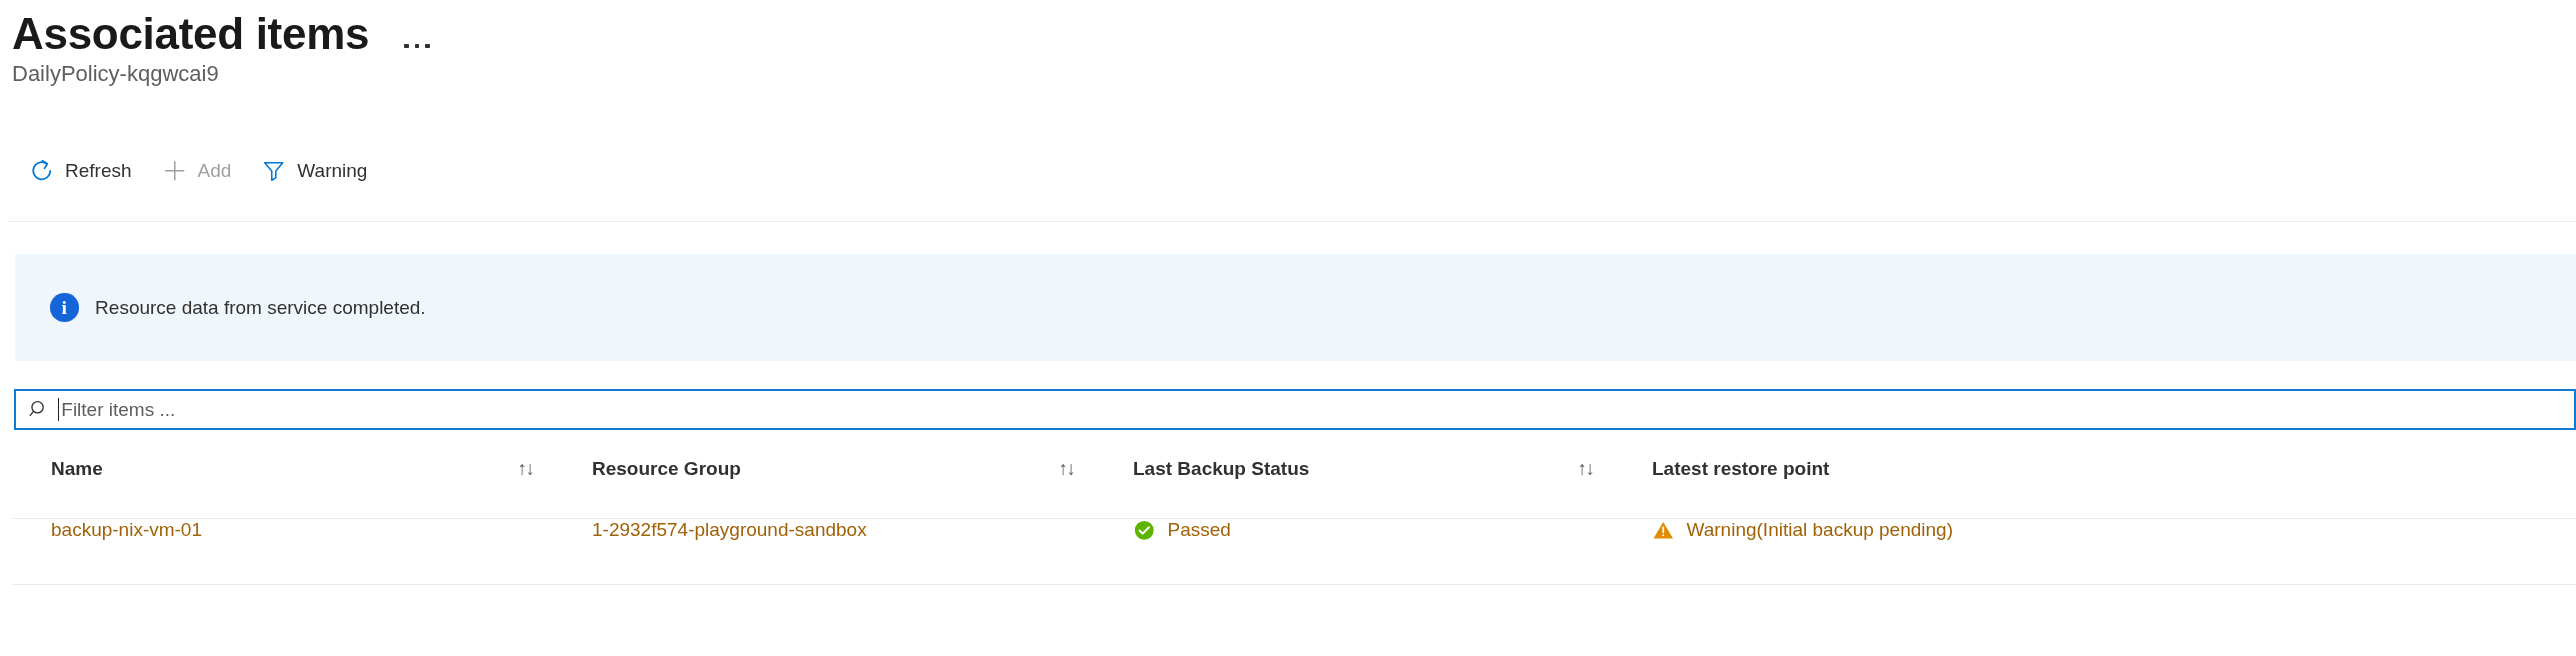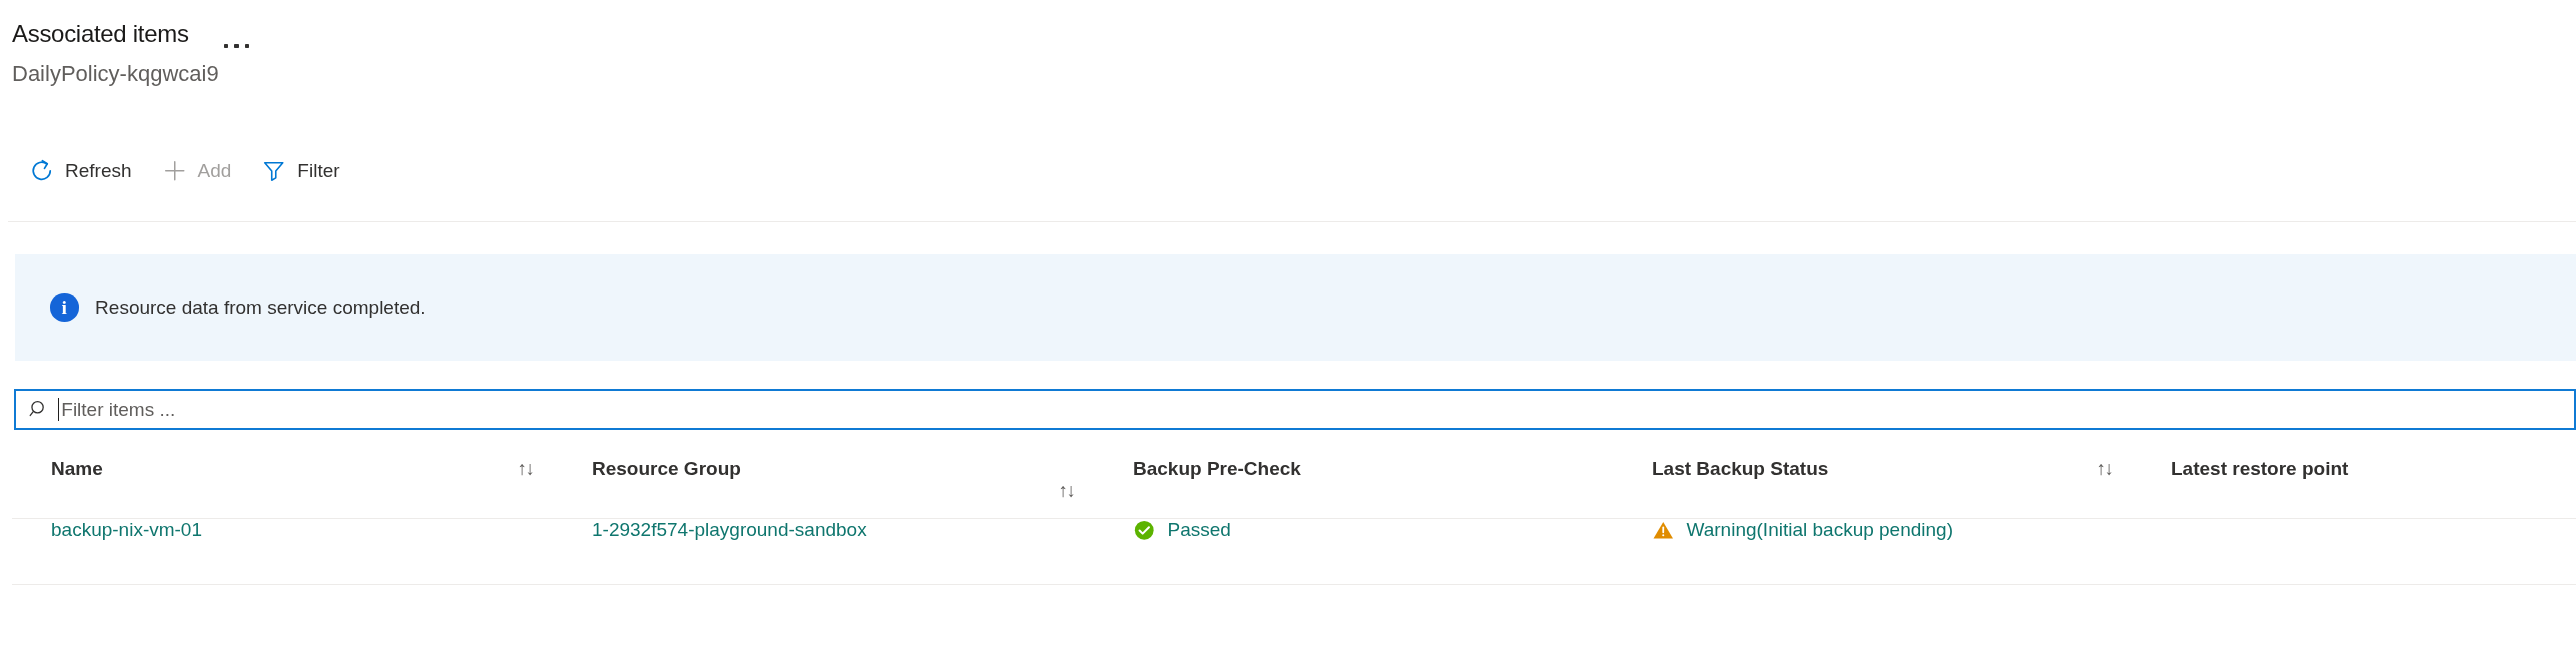--- a/index.html
+++ b/index.html
@@ -28,23 +28,23 @@
     top: 0;
     width: 100%;
     padding: 0;
   }
   .title-row {
     display: flex;
     align-items: flex-start;
     padding: 13.5px 0 0 12px;
   }
   .page-title {
-    font-size: 24px;
+    font-size: 44px;
     line-height: 39px;
-    font-weight: 400;
+    font-weight: 700;
     color: #1b1a19;
     letter-spacing: -0.3px;
     white-space: nowrap;
   }
   .ellipsis-btn {
     margin-left: 27px;
     margin-top: 19.5px;
     width: 42px;
     height: 25.5px;
     display: flex;
@@ -197,21 +197,21 @@
   }
   .cell {
     display: flex;
     align-items: flex-start;
     box-sizing: border-box;
     padding-left: 39px;
     flex: none;
     height: 100%;
   }
   .col-name { width: 541px; }
-  .col-rg { width: 541px; flex-direction: column; }
+  .col-rg { width: 541px; }
   .col-precheck { width: 519px; }
   .col-status { width: 519px; }
   .col-restore { width: 421px; }
 
   .th {
     font-size: 19px;
     font-weight: 700;
     color: #323130;
     white-space: nowrap;
   }
@@ -219,21 +219,21 @@
     margin-left: auto;
     margin-right: 19.5px;
     font-size: 19px;
     color: #605e5c;
     letter-spacing: -1.5px;
     cursor: pointer;
     white-space: nowrap;
   }
   .td {
     font-size: 19px;
-    color: #0f766e;
+    color: #a16207;
     white-space: nowrap;
   }
   .status-cell { display: flex; align-items: flex-start; }
   .status-icon {
     width: 22.5px;
     height: 22.5px;
     flex: none;
     display: flex;
     align-items: center;
     justify-content: center;
@@ -277,21 +277,21 @@
       </span>
       <span class="cmd-label">Add</span>
     </div>
 
     <div class="cmd">
       <span class="cmd-icon">
         <svg width="25.5" height="25.5" viewBox="0 0 24 24" fill="none">
           <path d="M3.5 4.5h17l-6.6 7.8v6.4l-3.8 2.2v-8.6z" stroke="#0078d4" stroke-width="1.5" stroke-linejoin="round"></path>
         </svg>
       </span>
-      <span class="cmd-label">Filter</span>
+      <span class="cmd-label">Warning</span>
     </div>
 
   </div>
 
   <div class="banner">
     <div class="banner-icon">i</div>
     <div class="banner-text">Resource data from service completed.</div>
   </div>
 
   <div class="filterbox">
@@ -309,23 +309,20 @@
 
     <div class="grid-row grid-header">
       <div class="cell col-name">
         <span class="th">Name</span>
         <span class="sort-arrows">↑↓</span>
       </div>
       <div class="cell col-rg">
         <span class="th">Resource Group</span>
         <span class="sort-arrows">↑↓</span>
       </div>
-      <div class="cell col-precheck">
-        <span class="th">Backup Pre-Check</span>
-      </div>
       <div class="cell col-status">
         <span class="th">Last Backup Status</span>
         <span class="sort-arrows">↑↓</span>
       </div>
       <div class="cell col-restore">
         <span class="th">Latest restore point</span>
       </div>
     </div>
 
     <div class="grid-row grid-body-row">

